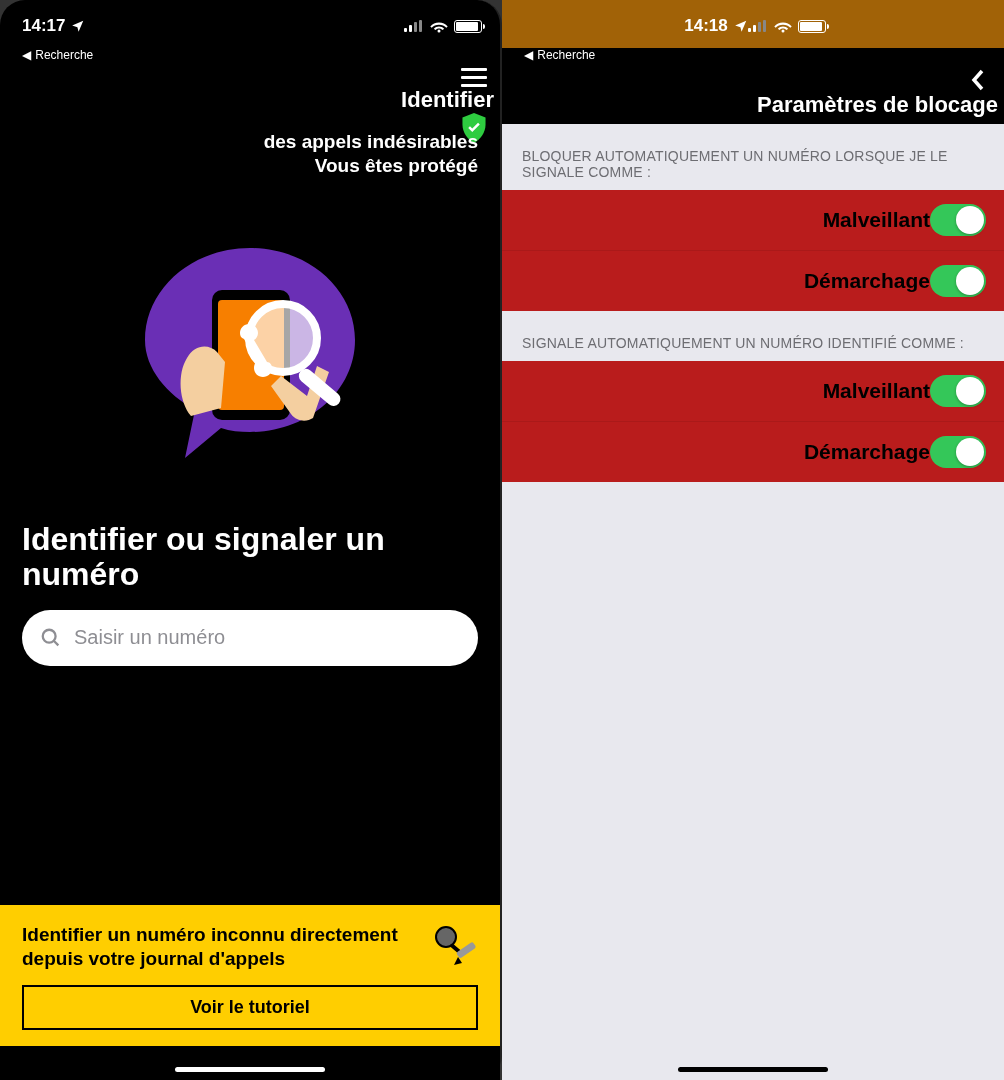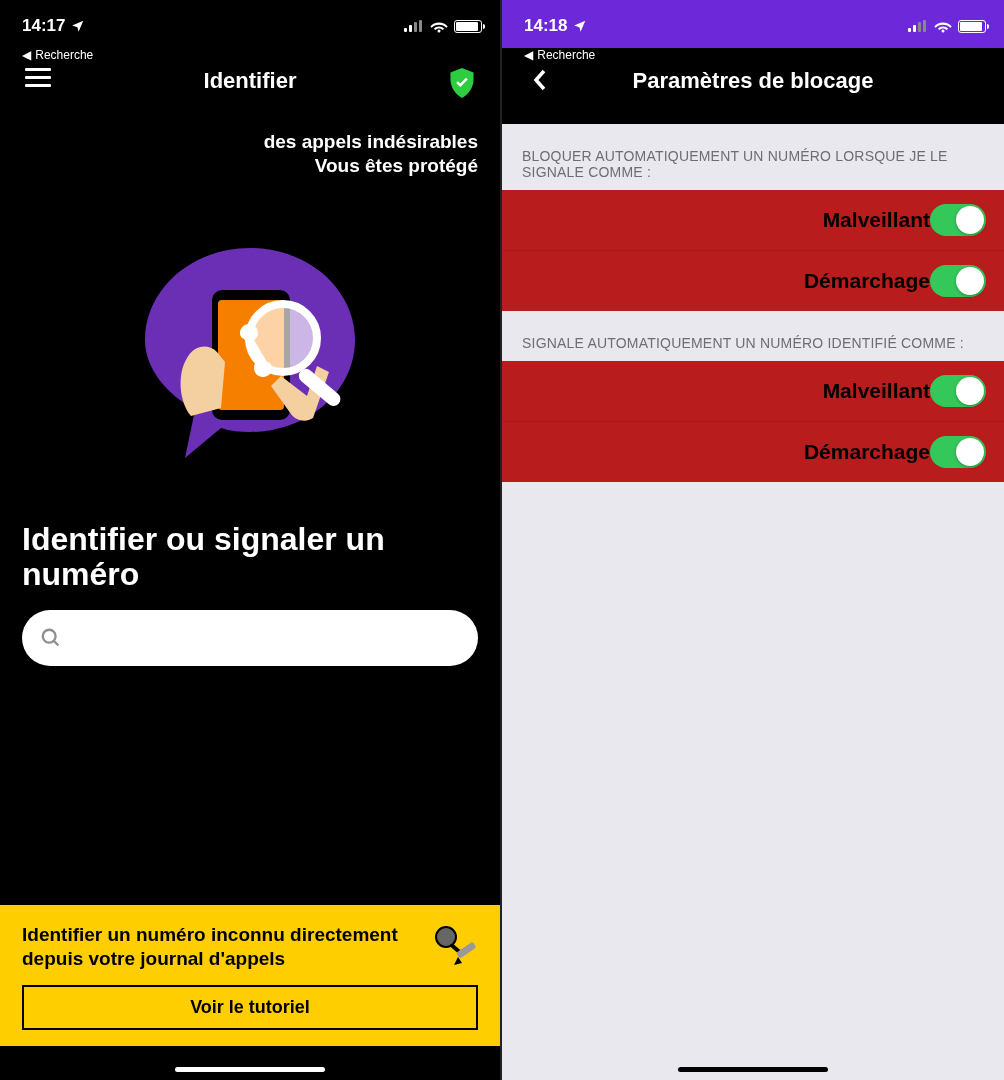--- a/index.html
+++ b/index.html
@@ -11,50 +11,52 @@
     width: 1004px;
     height: 1080px;
     overflow: hidden;
   }
   .phone {
     width: 502px;
     height: 1080px;
     position: relative;
     display: flex;
     flex-direction: column;
+    border-radius: 25px;
   }
   .phone-left { background: #000; color: #fff; border-right: 2px solid #222; }
   .phone-right { background: #e8e8ee; color: #000; }
 
   
   .status-bar {
     height: 48px;
     padding: 4px 18px 0 22px;
     display: flex;
     align-items: center;
     justify-content: space-between;
     font-weight: 700;
     font-size: 17px;
   }
-  .phone-right .status-bar { background: #6d28d9; color: #fff; }
+  .phone-right .status-bar { background: #a16207; color: #fff; justify-content: center; }
   .sb-left { display:flex; align-items:center; gap:6px;}
   .sb-icons { display:flex; align-items:center; gap:6px; }
   .sb-back { font-size: 12px; font-weight: 400; padding: 0 22px 6px; color:#fff; display:flex; align-items:center; gap:4px;}
   .phone-right .sb-back { background:#000; }
   .bat { width:28px; height:13px; border:1.5px solid #fff; border-radius:3px; position:relative;}
   .bat:after { content:""; position:absolute; right:-4px; top:3px; width:2px; height:5px; background:#fff; border-radius:0 2px 2px 0;}
   .bat-fill{ position:absolute; left:1px; top:1px; bottom:1px; width:22px; background:#fff; border-radius:1px;}
 
   
   .nav {
     height: 56px;
     display: flex;
-    align-items: flex-start;
+    align-items: flex-end;
     justify-content: space-between;
-    padding: 0 18px;
+    padding: 0 6px;
+    flex-direction: column;
   }
   .phone-right .nav { background:#000; color:#fff;}
   .nav-title { font-size: 22px; font-weight: 700; text-align:center; flex:1;}
   .nav-left, .nav-right { width:40px; display:flex; align-items:center; justify-content:center;}
   .hamburger { display:flex; flex-direction:column; gap:5px;}
   .hamburger span { width:26px; height:3px; background:#fff; border-radius:1px;}
   .shield { width:28px; height:30px; }
 
   
   .protect-text { text-align:right; padding:6px 22px 0 22px; font-size:19px; font-weight:700; line-height:1.25;}
@@ -176,20 +178,21 @@
   </div>
 
   <div class="main-head">Identifier ou signaler un numéro</div>
 
   <div class="search-wrap">
     <div class="search">
       <svg width="22" height="22" viewBox="0 0 24 24" fill="none" stroke="#8e8e93" stroke-width="2.5">
           <circle cx="10" cy="10" r="7"></circle>
           <line x1="20" y1="20" x2="15" y2="15"></line>
         </svg>
+      <input type="text" placeholder="Saisir un numéro" style="">
     </div>
   </div>
 
   <div style="flex:1"></div>
 
   <div class="yellow-banner">
     <div class="yb-row">
       <div class="yb-text">Identifier un numéro inconnu directement depuis votre journal d'appels</div>
       <svg width="50" height="50" viewBox="0 0 50 50">
         <circle cx="18" cy="14" r="10" fill="#666" stroke="#000" stroke-width="2"></circle>

